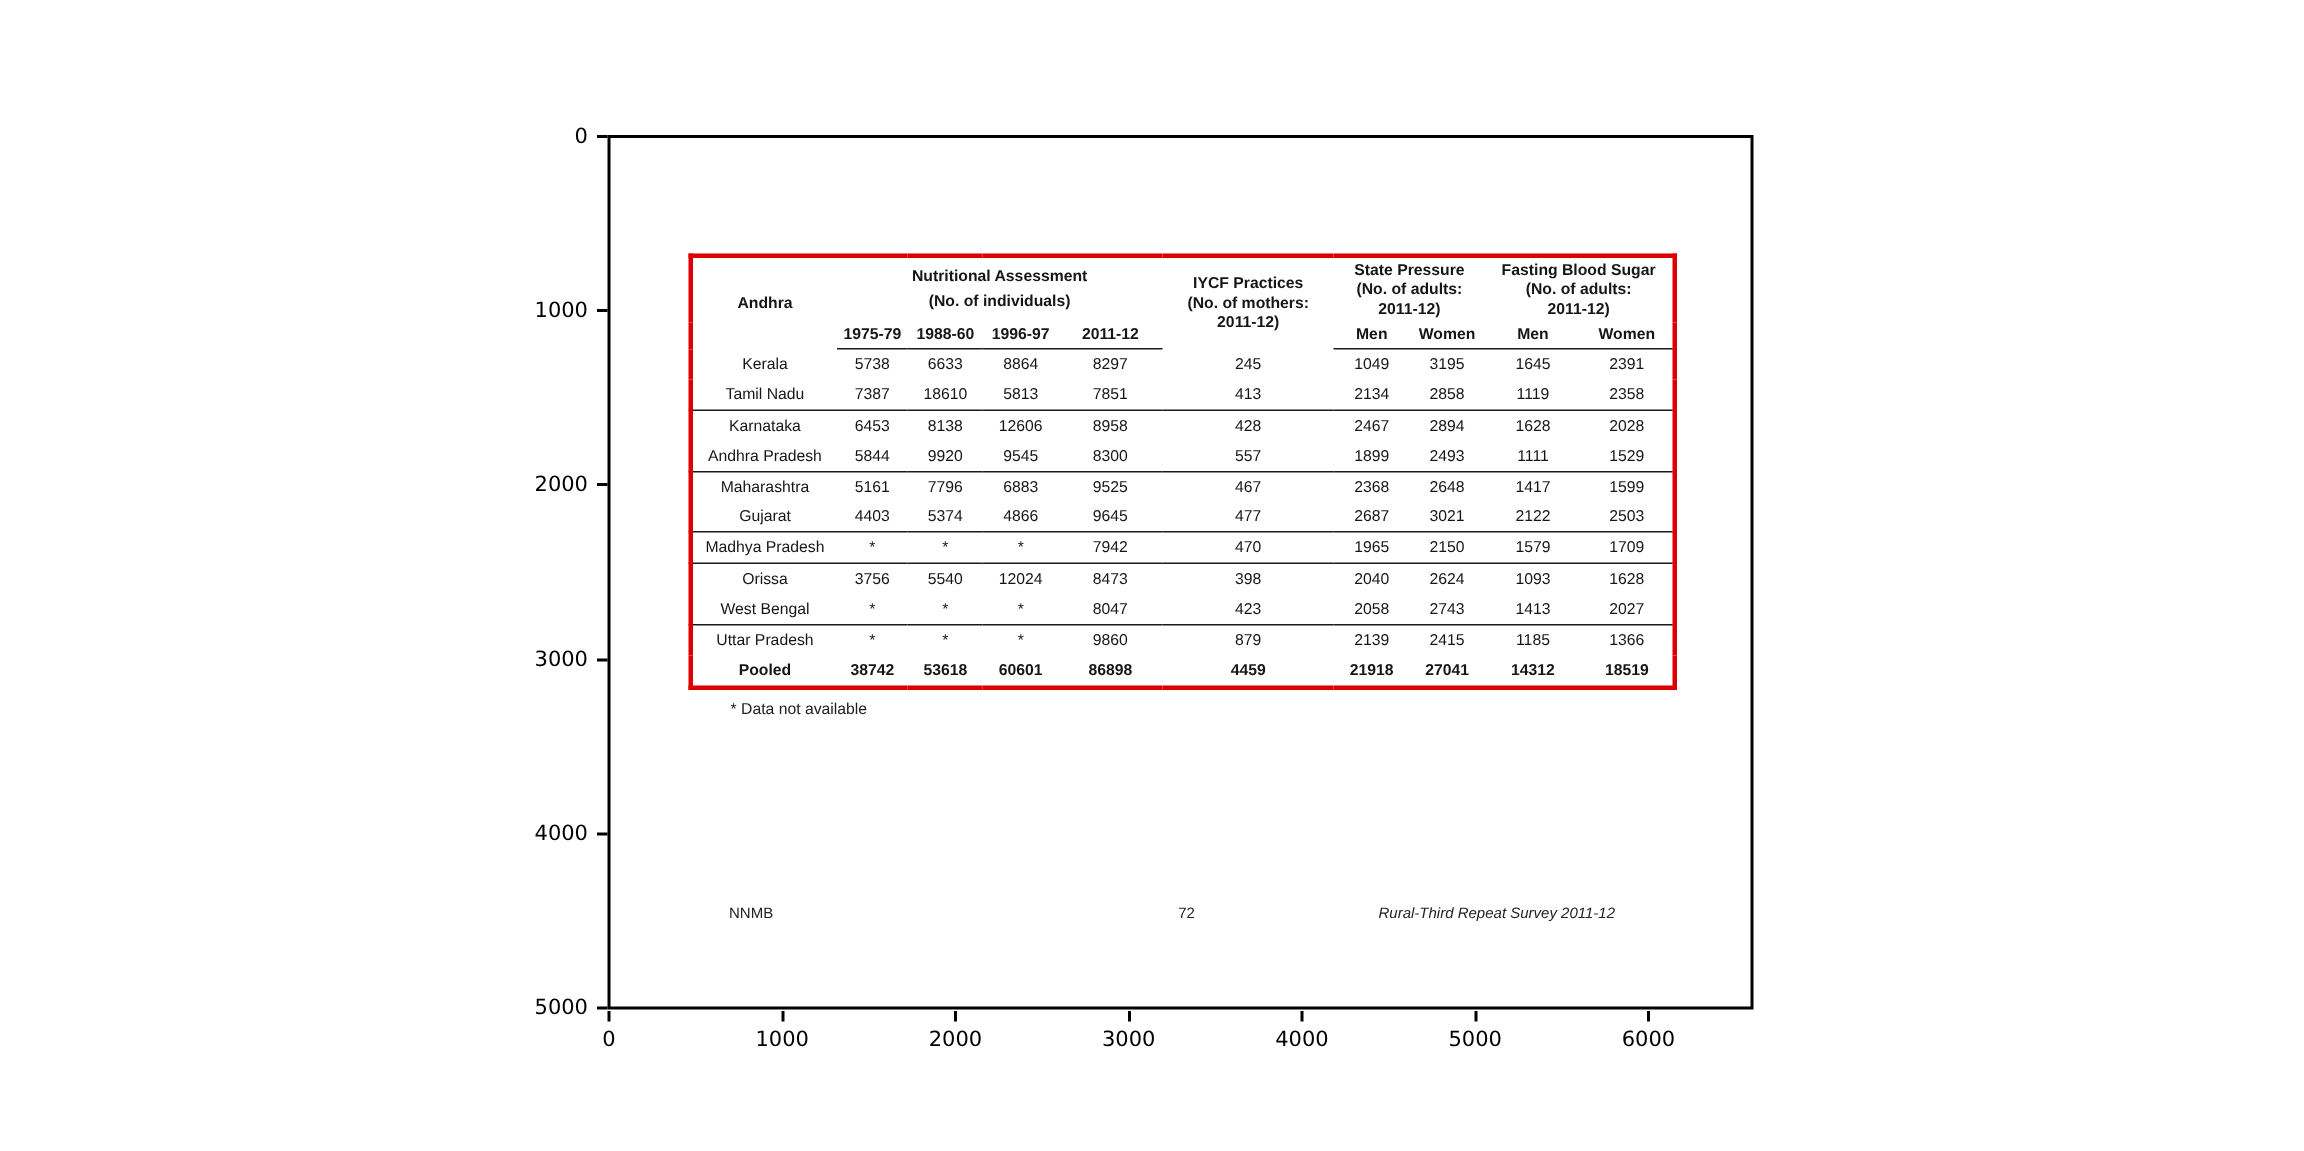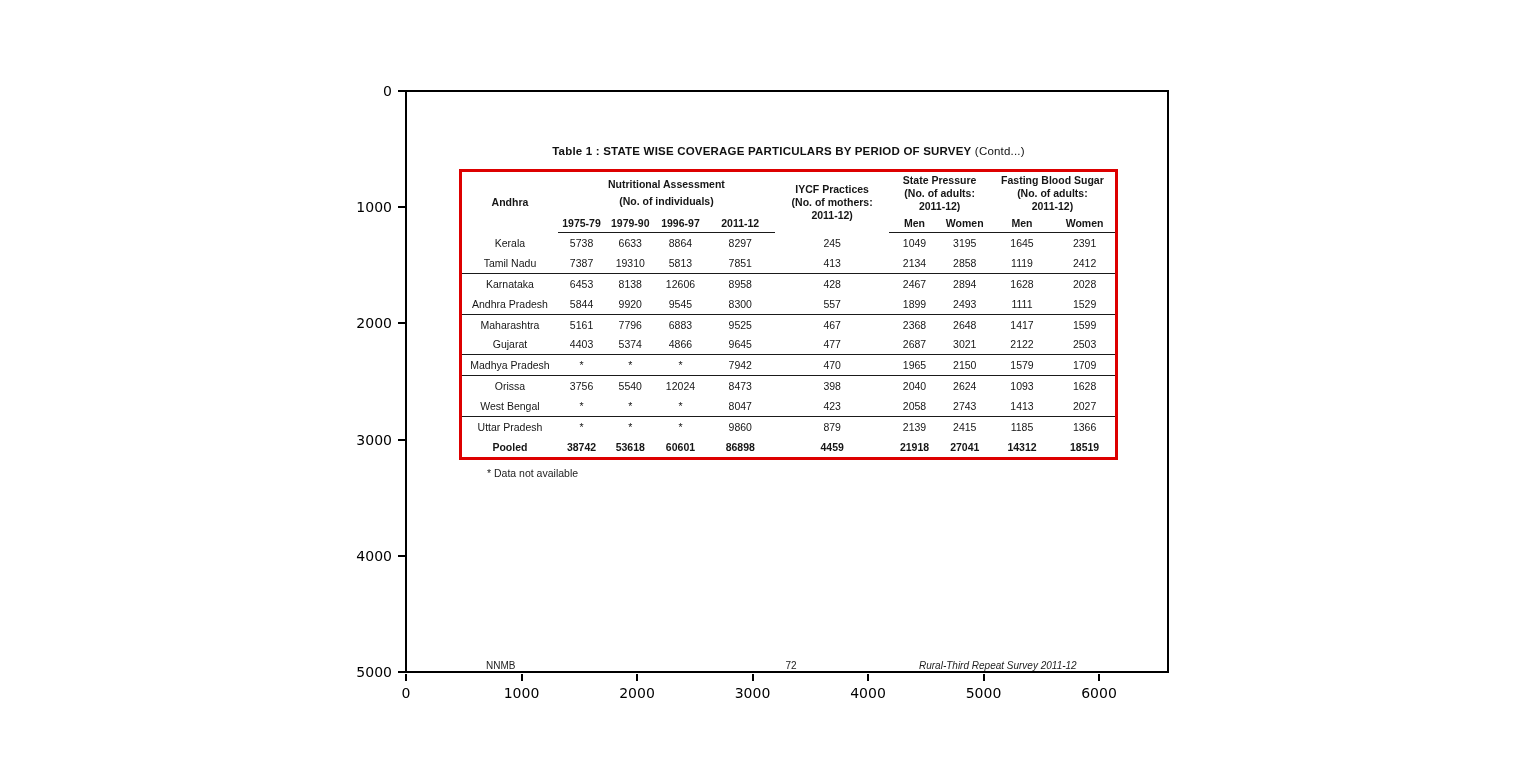--- a/index.html
+++ b/index.html
@@ -28,21 +28,21 @@
   .h-y,.h-bpmen,.h-bpwomen-r,.h-fbsmen{border-right:1.4px solid #1a1a1a;}
   .h-bp{border-right:1.4px solid #1a1a1a;}
   .h-na,.h-bp,.h-fbs{border-bottom:1.4px solid #1a1a1a;}
   .sub-row th{border-bottom:1.4px solid #1a1a1a;}
   .group-end td{border-bottom:1.4px solid #1a1a1a;}
   .bold-row td{font-weight:bold;}
   .c-state{text-align:left;padding-left:5px;}
   .hdr-line{line-height:13px;}
   tbody td{height:19.9px;}
   .doc-footnote{position:absolute;left:487px;top:467px;font-size:10.5px;color:#222;}
-  .doc-footer{position:absolute;font-size:10px;color:#222;top:660px;padding-left:16px;}
+  .doc-footer{position:absolute;font-size:10px;color:#222;top:604px;padding-left:16px;}
   .f-left{left:470px;}
   .f-center{left:740px;width:70px;text-align:center;}
   .f-right{left:903px;width:200px;font-style:italic;}
 </style>
 </head>
 <body>
 
 <div class="canvas">
 
   <div class="axes-box"></div>
@@ -68,23 +68,20 @@
       <div class="ytick-mark" style="left: 398px; top: 322.4px;"></div>
       <span class="tick-label ytick-label" style="left: 322px; top: 315.4px;">2000</span>
       <div class="ytick-mark" style="left: 398px; top: 438.6px;"></div>
       <span class="tick-label ytick-label" style="left: 322px; top: 431.6px;">3000</span>
       <div class="ytick-mark" style="left: 398px; top: 554.8px;"></div>
       <span class="tick-label ytick-label" style="left: 322px; top: 547.8px;">4000</span>
       <div class="ytick-mark" style="left: 398px; top: 671px;"></div>
       <span class="tick-label ytick-label" style="left: 322px; top: 664px;">5000</span>
     </div>
 
-  <div class="doc-title">
-    <span class="t-main">Table 1 : STATE WISE COVERAGE PARTICULARS BY PERIOD OF SURVEY</span><span class="t-suffix"> (Contd...)</span>
-  </div>
 
   <table class="doc-table" style="border-color: rgb(221, 0, 0);">
     <colgroup>
       <col style="width:97px">
         <col style="width:47px">
         <col style="width:50px">
         <col style="width:50px">
       <col style="width:69px">
         <col style="width:114px">
         <col style="width:50px">
@@ -110,21 +107,21 @@
           <div class="hdr-line">2011-12)</div>
         </th>
         <th class="h-fbs" colspan="2">
           <div class="hdr-line">Fasting  Blood Sugar</div>
           <div class="hdr-line">(No. of adults:</div>
           <div class="hdr-line">2011-12)</div>
         </th>
       </tr>
       <tr class="sub-row" style="height:18px">
         <th class="h-y">1975-79</th>
-        <th class="h-y">1979-90</th>
+        <th class="h-y">1988-60</th>
         <th class="h-y">1996-97</th>
         <th class="h-y">2011-12</th>
         <th class="h-bpmen-plain">Men</th>
         <th class="h-bpwomen-r">Women</th>
         <th class="h-fbsmen">Men</th>
         <th>Women</th>
       </tr>
     </thead>
     <tbody>
         <tr>
@@ -135,28 +132,28 @@
           <td class="c-na">8297</td>
           <td class="c-iycf">245</td>
           <td class="c-bpm">1049</td>
           <td class="c-bpw">3195</td>
           <td class="c-fbsm">1645</td>
           <td class="c-fbsw">2391</td>
         </tr>
         <tr class="group-end">
           <td class="c-state">Tamil Nadu</td>
           <td class="c-na">7387</td>
-          <td class="c-na">19310</td>
+          <td class="c-na">18610</td>
           <td class="c-na">5813</td>
           <td class="c-na">7851</td>
           <td class="c-iycf">413</td>
           <td class="c-bpm">2134</td>
           <td class="c-bpw">2858</td>
           <td class="c-fbsm">1119</td>
-          <td class="c-fbsw">2412</td>
+          <td class="c-fbsw">2358</td>
         </tr>
         <tr>
           <td class="c-state">Karnataka</td>
           <td class="c-na">6453</td>
           <td class="c-na">8138</td>
           <td class="c-na">12606</td>
           <td class="c-na">8958</td>
           <td class="c-iycf">428</td>
           <td class="c-bpm">2467</td>
           <td class="c-bpw">2894</td>

